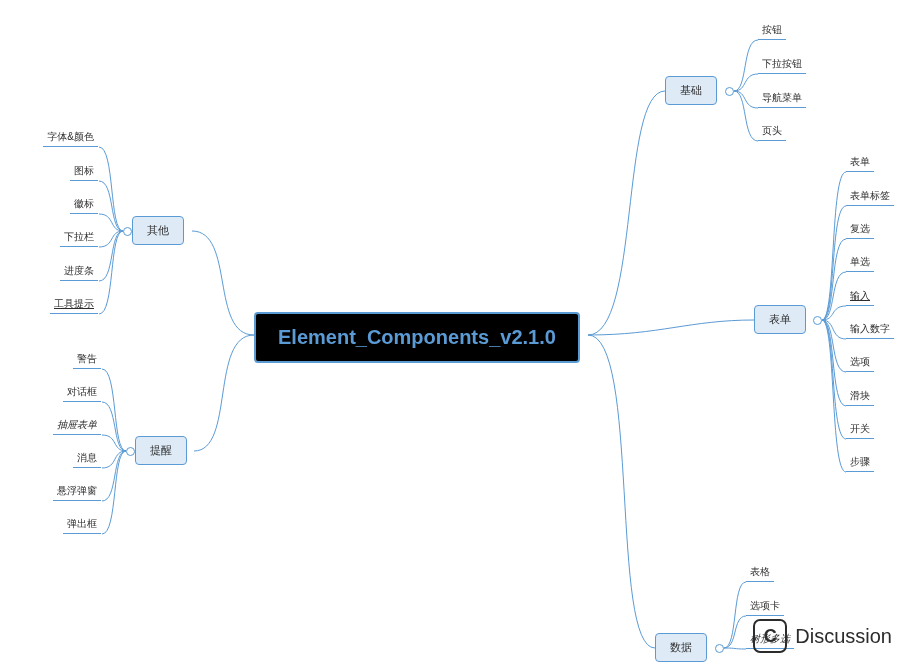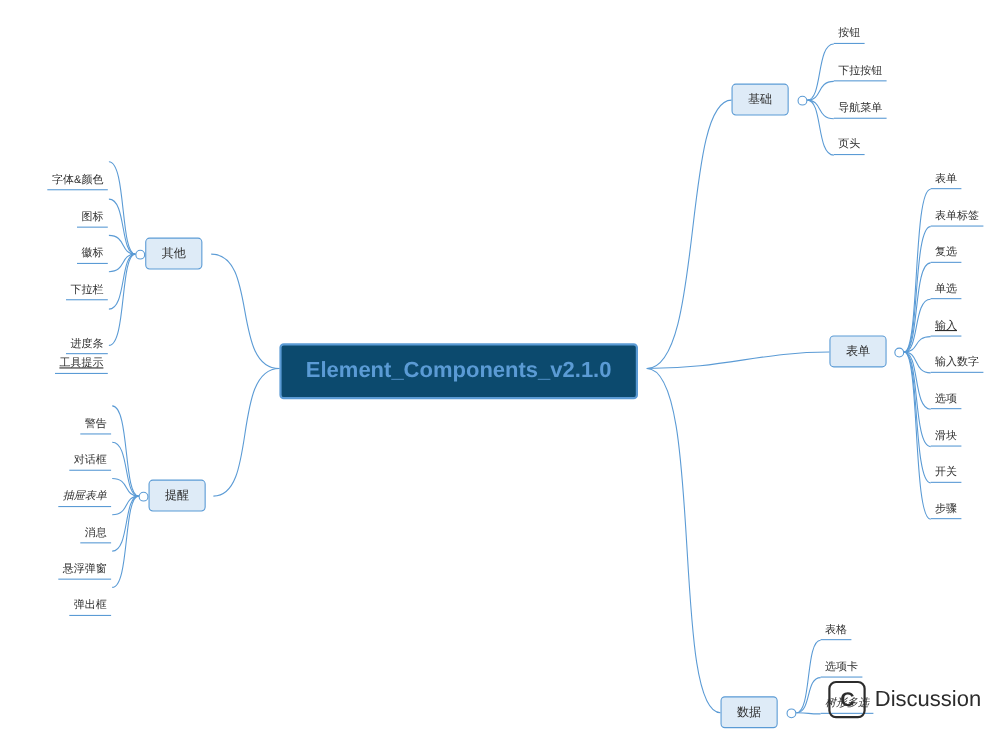--- a/index.html
+++ b/index.html
@@ -21,21 +21,21 @@
     inset: 0;
     width: 906px;
     height: 663px;
   }
   .node {
     position: absolute;
     box-sizing: border-box;
   }
   .root {
     border: 2px solid #5b9bd5;
-    background: #0c4a6e;
+    background: #000000;
     color: #5b9bd5;
     font-weight: 700;
     font-size: 20px;
     padding: 12px 22px;
     border-radius: 4px;
     white-space: nowrap;
   }
   .branch {
     border: 1px solid #5b9bd5;
     background: #deebf7;
@@ -45,21 +45,21 @@
     border-radius: 4px;
     white-space: nowrap;
   }
   .leaf {
     color: #2e2e2e;
     font-size: 10px;
     border-bottom: 1px solid #5b9bd5;
     padding: 0 4px 2px 4px;
     white-space: nowrap;
   }
-  .leaf.left { text-align: center; margin-top: 26px; }
+  .leaf.left { text-align: center; }
   .joint {
     position: absolute;
     width: 9px;
     height: 9px;
     border: 1px solid #5b9bd5;
     border-radius: 50%;
     background: #fff;
     box-sizing: border-box;
   }
   .discussion {
@@ -176,21 +176,21 @@
   <div class="node leaf" style="left:746px; top:632px;font-style:italic;">树形多选</div>
 
   <div class="node branch" style="left:132px; top:216px;">
     <span>其他</span>
   </div>
   <div class="joint" style="left:123px; top:227px;"></div>
   <div class="node leaf left" style="right:808px; top:130px;">字体&amp;颜色</div>
   <div class="node leaf left" style="right:808px; top:164px;">图标</div>
   <div class="node leaf left" style="right:808px; top:197px;">徽标</div>
   <div class="node leaf left" style="right:808px; top:230px;">下拉栏</div>
-  <div class="node leaf left" style="right:808px; top:279px;">进度条</div>
+  <div class="node leaf left" style="right:808px; top:264px;">进度条</div>
   <div class="node leaf left" style="right:808px; top:297px;text-decoration:underline;">工具提示</div>
 
   <div class="node branch" style="left:135px; top:436px;">
     <span>提醒</span>
   </div>
   <div class="joint" style="left:126px; top:447px;"></div>
   <div class="node leaf left" style="right:805px; top:352px;">警告</div>
   <div class="node leaf left" style="right:805px; top:385px;font-family:Liberation Mono, monospace;">对话框</div>
   <div class="node leaf left" style="right:805px; top:418px;font-style:italic;">抽屉表单</div>
   <div class="node leaf left" style="right:805px; top:451px;">消息</div>

